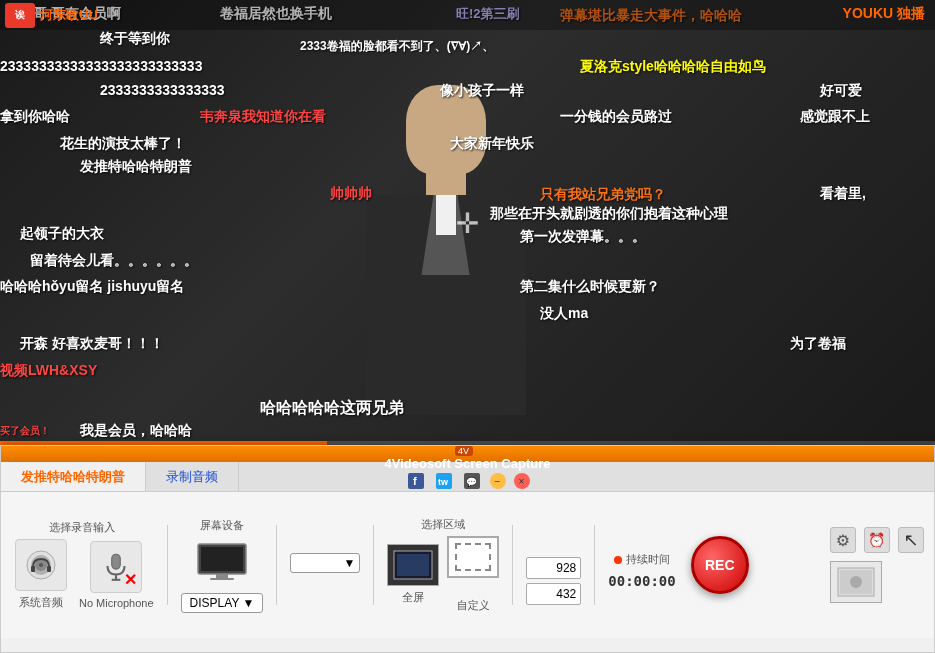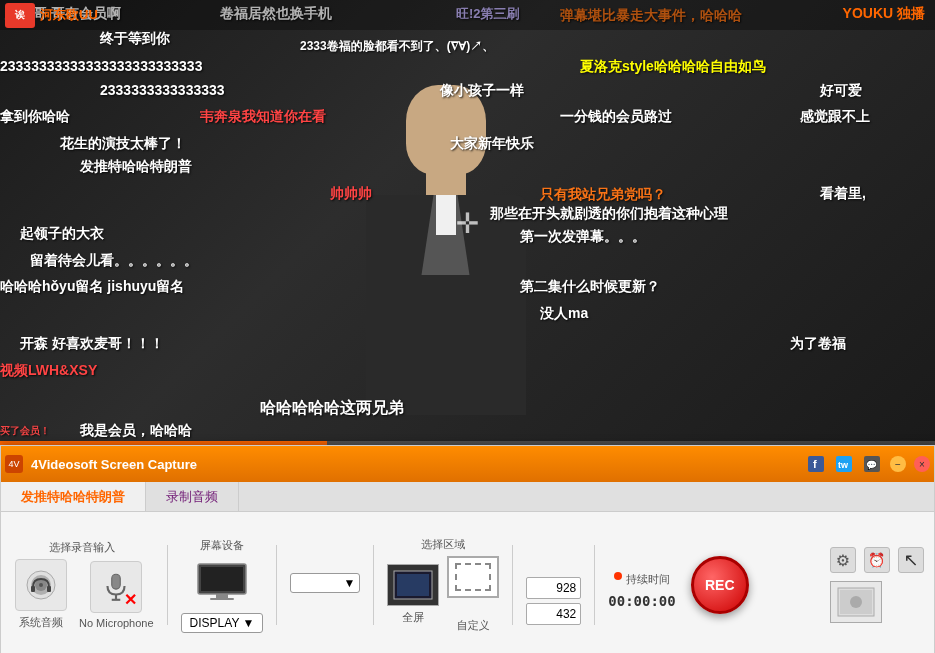--- a/index.html
+++ b/index.html
@@ -160,27 +160,28 @@
       left: 0;
       width: 935px;
       height: 208px;
       background: #f0f0f0;
       border: 1px solid #ccc;
       box-shadow: 0 -2px 8px rgba(0,0,0,0.3);
     }
 
     
     #title-bar {
-      height: 36px;
+      height: 16px;
       background: linear-gradient(to bottom, #ff8c00, #e07000);
       display: flex;
       align-items: center;
-      padding: 0 4px;
+      padding: 0 24px;
       color: white;
       font-size: 13px;
+      flex-direction: column;
     }
 
     .app-icon {
       width: 18px;
       height: 18px;
       background: #cc4400;
       border-radius: 3px;
       margin-right: 8px;
       display: flex;
       align-items: center;
@@ -234,21 +235,21 @@
       height: 30px;
     }
 
     .tab {
       padding: 0 20px;
       display: flex;
       align-items: center;
       font-size: 13px;
       cursor: pointer;
       border-right: 1px solid #ccc;
-      color: #701a75;
+      color: #1d4ed8;
     }
 
     .tab.active {
       background: #f0f0f0;
       color: #ff6600;
       font-weight: bold;
     }
 
     
     #controls-area {
@@ -342,21 +343,21 @@
       border-radius: 2px;
       font-size: 12px;
       padding: 0 4px;
       text-align: right;
     }
 
     .duration-label {
       font-size: 11px;
       color: #555;
       display: flex;
-      align-items: flex-start;
+      align-items: center;
       gap: 4px;
       margin-top: 11px;
     }
 
     .duration-dot {
       width: 8px;
       height: 8px;
       border-radius: 50%;
       background: #ff3300;
     }

